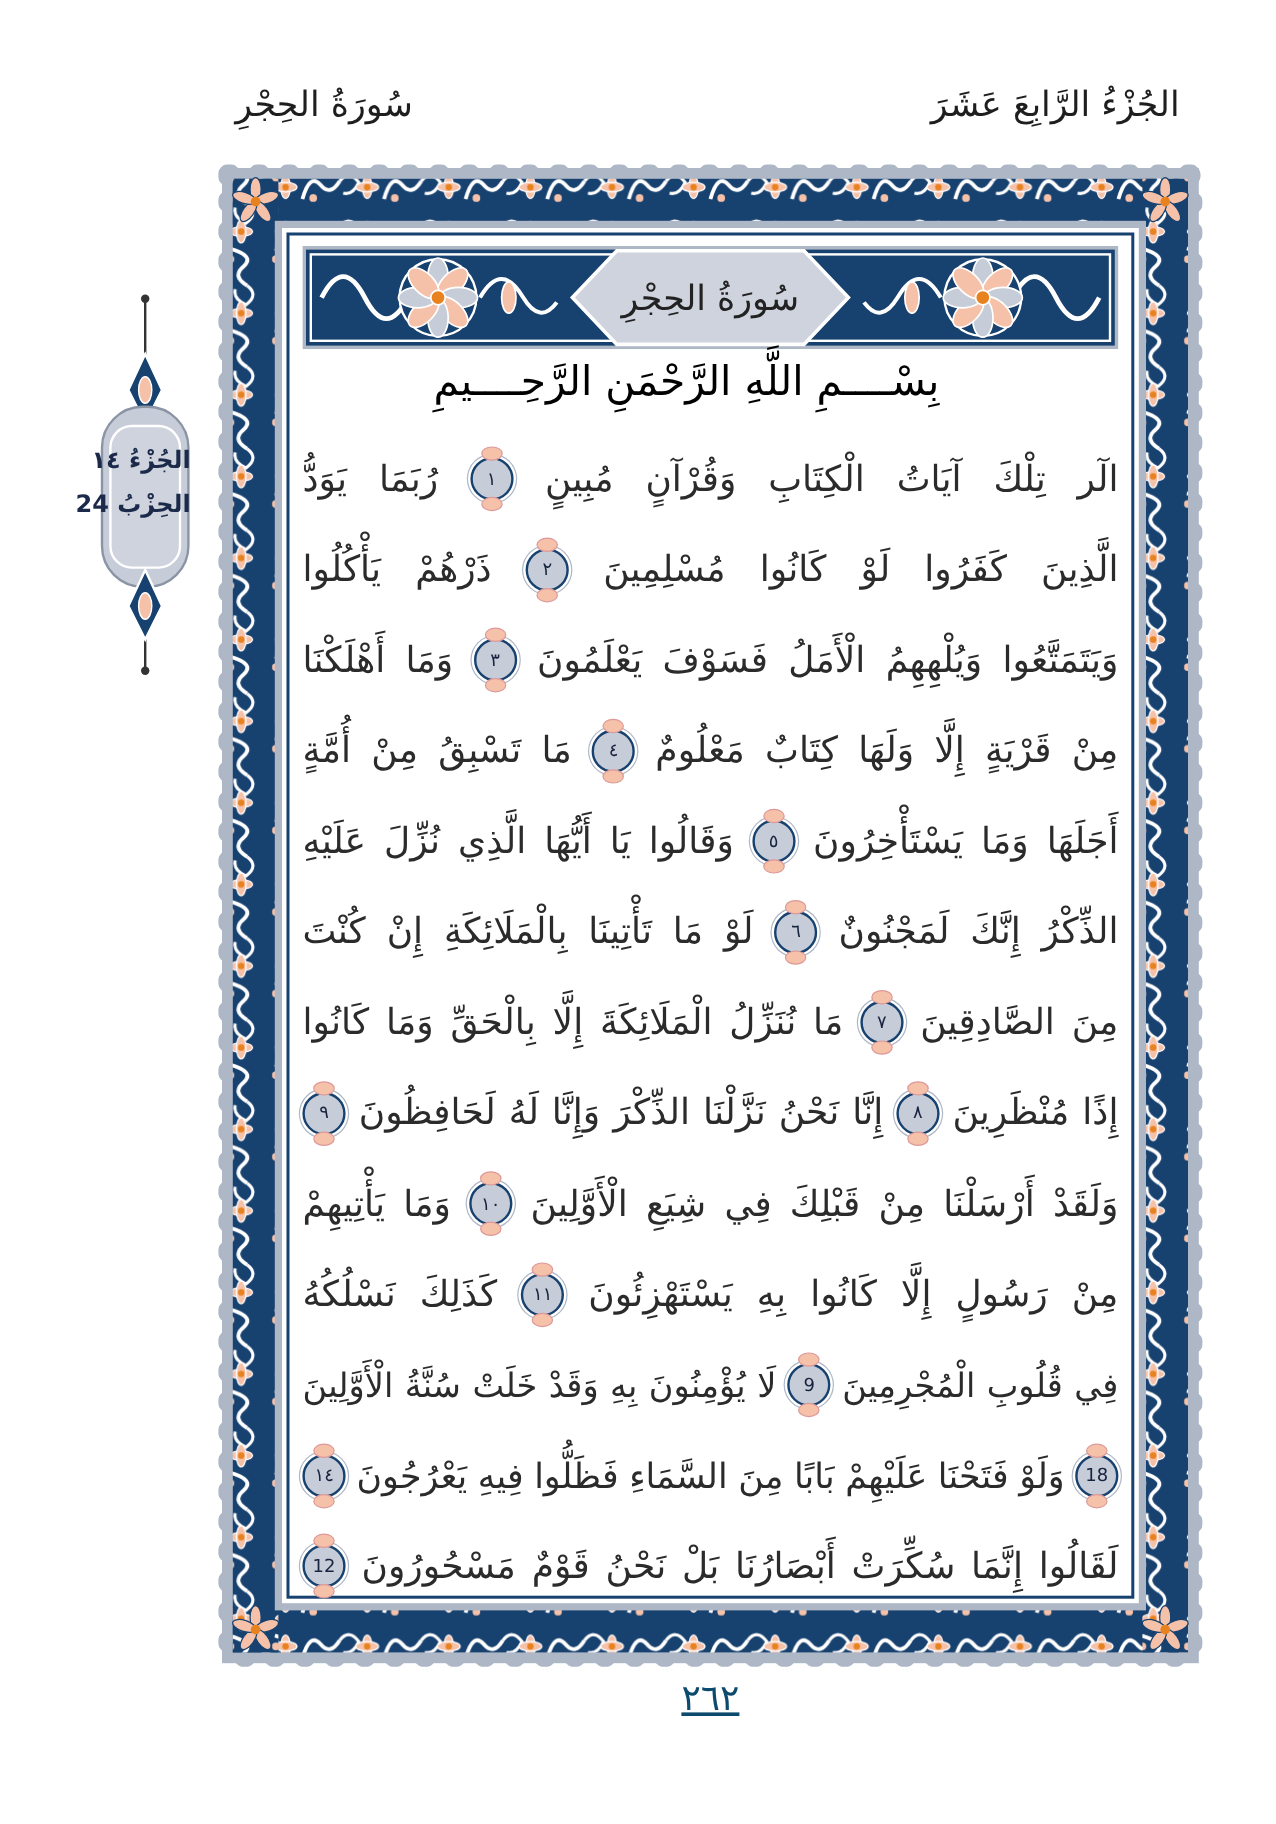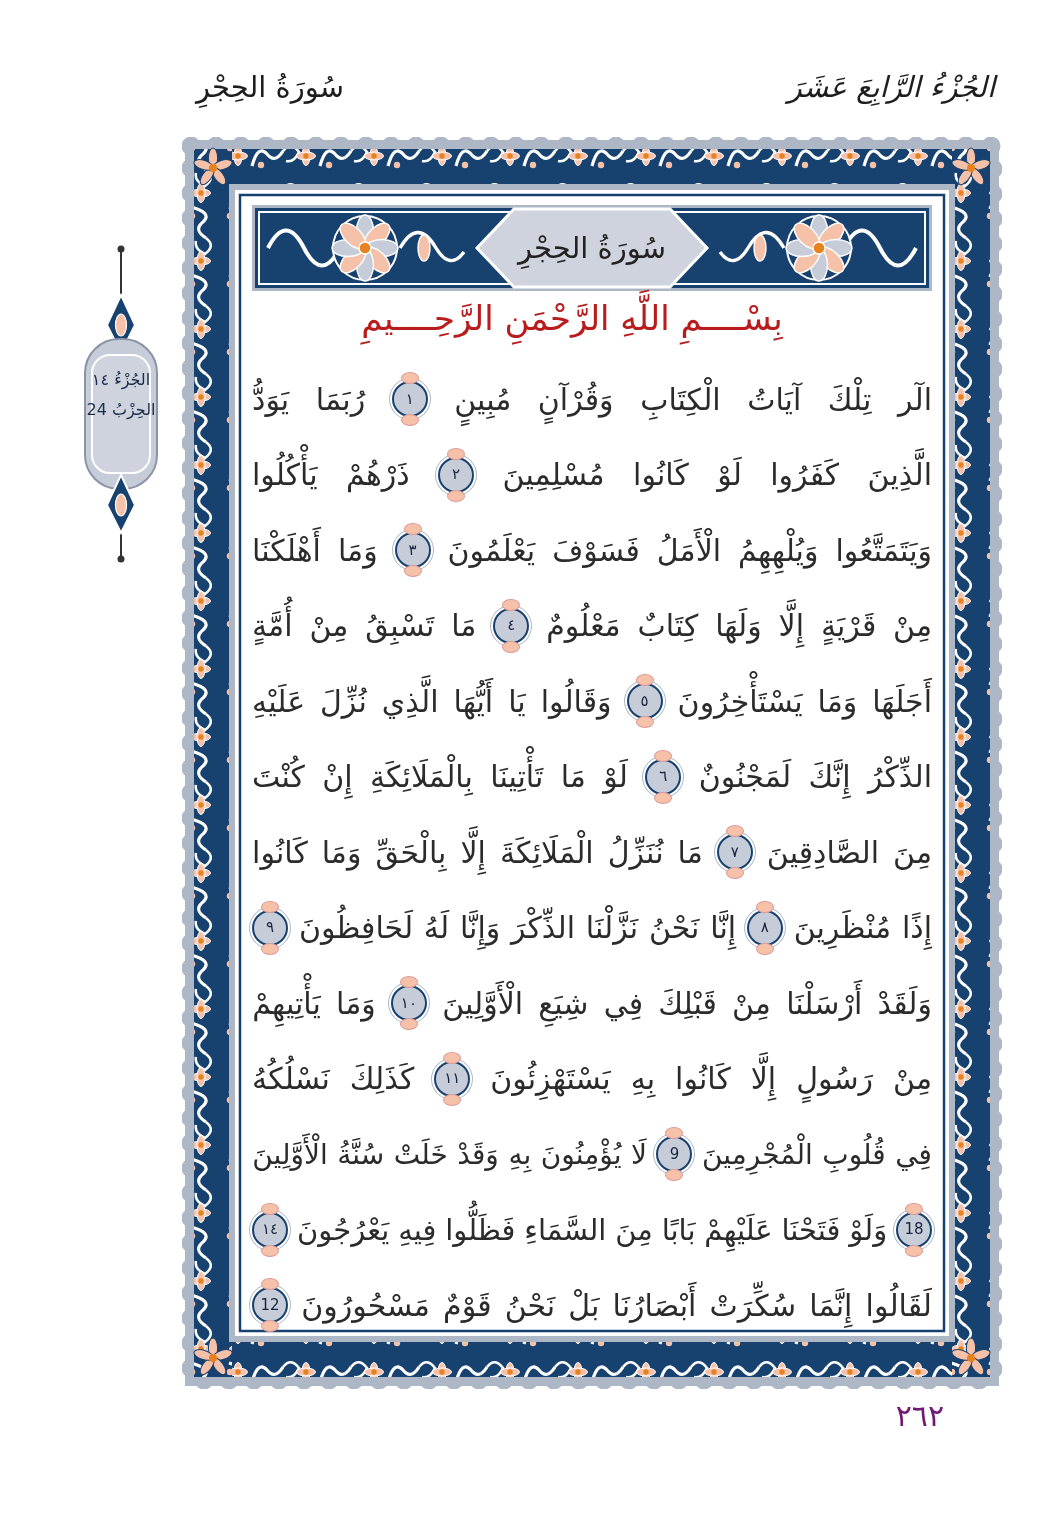--- a/index.html
+++ b/index.html
@@ -7,36 +7,36 @@
     --salmon:#f6c1a9; --orange:#e8821e; --ink:#2b2b2b; --line:#8b94a5;
   }
   *{box-sizing:border-box;}
   html,body{margin:0;padding:0;}
   body{
     width:1063px;height:1520px;position:relative;background:#ffffff;
     font-family:"DejaVu Sans", sans-serif;color:var(--ink);overflow:hidden;
   }
   .hdr{position:absolute;top:70px;font-size:29px;color:#1e1e1e;direction:rtl;white-space:nowrap;}
   .hdr-left{left:196px;}
-  .hdr-right{right:68px;font-style:italic;}
+  .hdr-right{right:80px;}
 
   .frame-wrap{position:absolute;left:182px;top:137px;width:820px;height:1252px;}
   .frame-wrap svg{position:absolute;inset:0;}
 
   .banner{position:absolute;left:252px;top:205px;width:680px;height:86px;}
   .banner svg{position:absolute;inset:0;}
   .banner-title{
     position:absolute;left:225px;top:10px;width:230px;height:66px;
     display:flex;align-items:center;justify-content:center;
     font-size:29px;color:#222;direction:rtl;white-space:nowrap;
   }
 
   .bismillah{
     position:absolute;left:240px;top:298px;width:664px;text-align:center;
-    font-size:34px;color:#b91c1c;direction:rtl;white-space:nowrap;
+    font-size:34px;color:#000000;direction:rtl;white-space:nowrap;
   }
 
   .quran-text{
     position:absolute;left:252px;top:376px;width:680px;height:952px;
     display:flex;flex-direction:column;justify-content:space-between;
   }
   .qline{
     height:46px;display:flex;align-items:center;justify-content:space-between;
     direction:rtl;column-gap:8px;font-size:30px;color:var(--ink);white-space:nowrap;
   }
@@ -53,27 +53,27 @@
     width:16px;height:10px;background:var(--salmon);
     border-radius:50%;border:1px solid #d99;
   }
   .ayah::before{top:-11px;}
   .ayah::after{bottom:-11px;}
 
   .medallion{position:absolute;left:75px;top:243px;width:92px;height:322px;}
   .medallion svg{position:absolute;inset:0;}
   .med-text{
     position:absolute;left:8px;top:122px;width:76px;text-align:center;direction:rtl;
-    font-size:16px;line-height:1.85;color:#1b2a4a;font-weight:normal;
+    font-size:20px;line-height:1.85;color:#1b2a4a;font-weight:bold;
   }
   .med-text span{display:block;white-space:nowrap;}
 
   .page-number{
-    position:absolute;left:240px;top:1398px;width:704px;
-    font-size:30px;color:#701a75;direction:rtl;
+    position:absolute;left:240px;top:1398px;width:704px;text-align:center;
+    font-size:30px;color:#0c4a6e;direction:rtl;text-decoration:underline;
   }
 </style>
 </head>
 <body>
 
 <div class="hdr hdr-left">سُورَةُ الحِجْرِ</div>
 <div class="hdr hdr-right">الجُزْءُ الرَّابِعَ عَشَرَ</div>
 
 <div class="frame-wrap">
   <svg width="820" height="1252" viewBox="0 0 820 1252">

